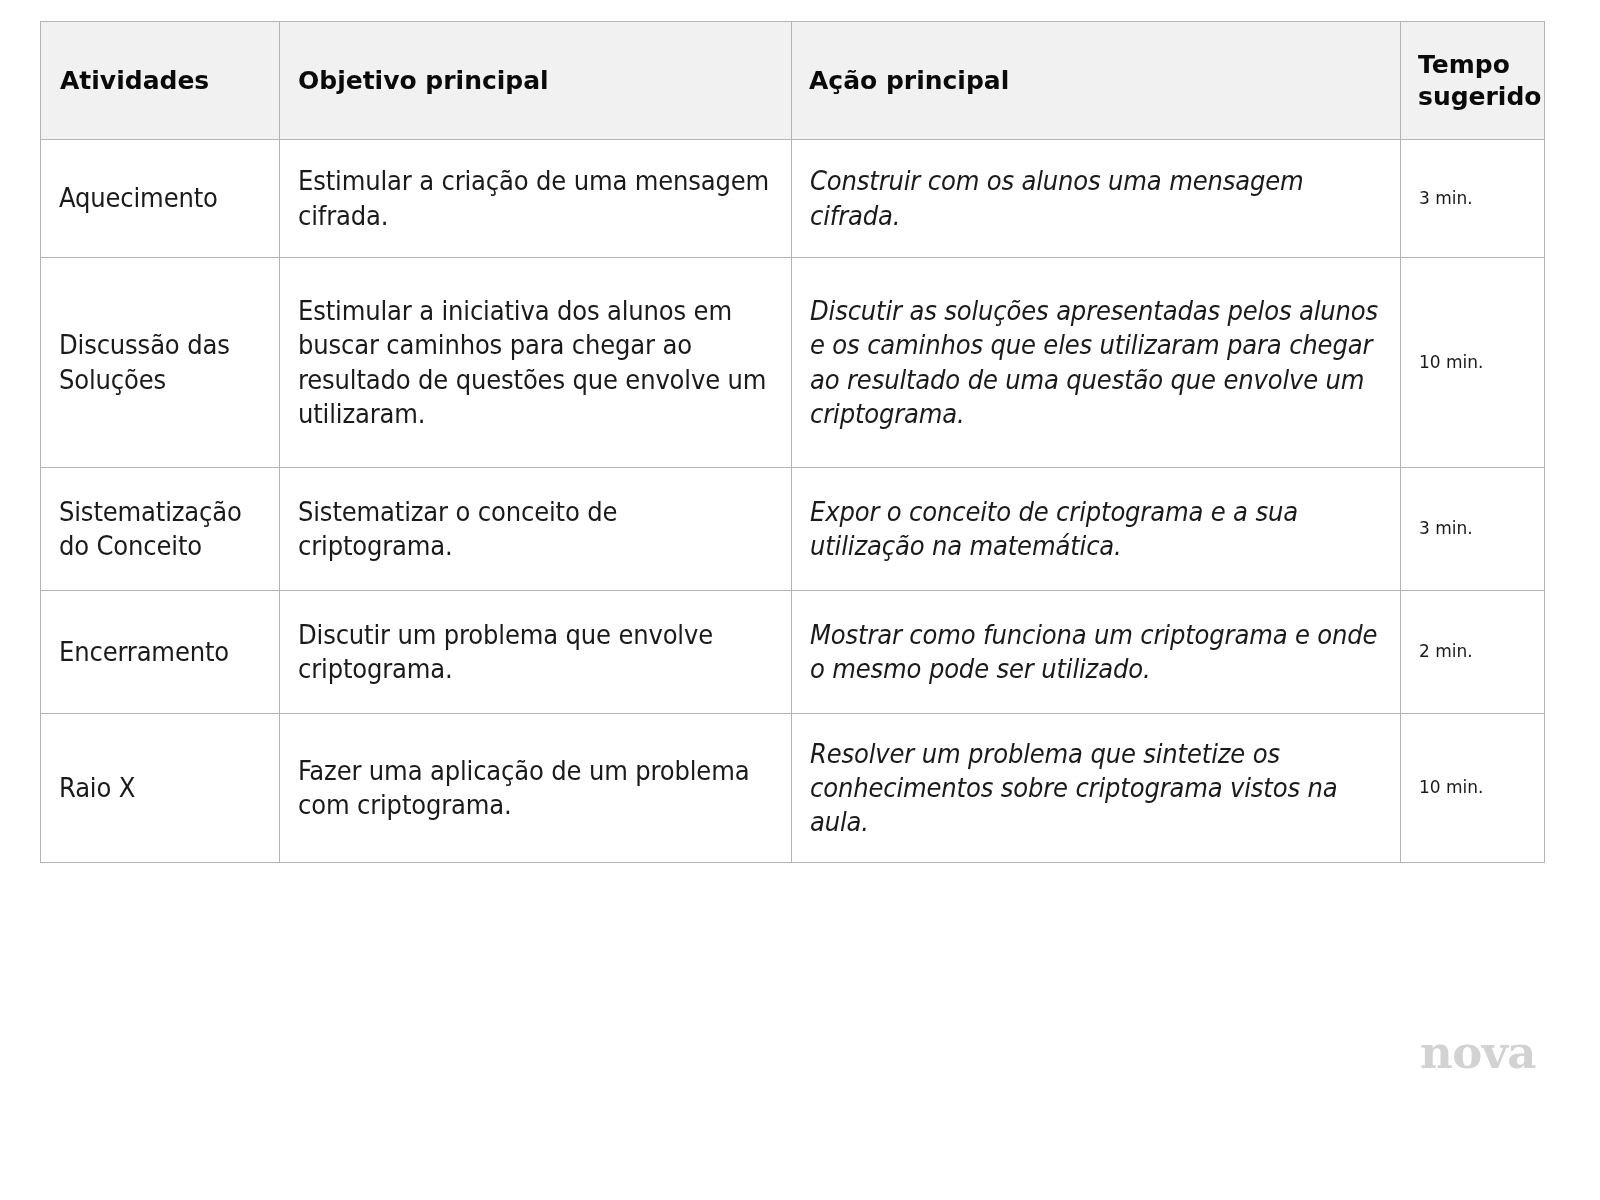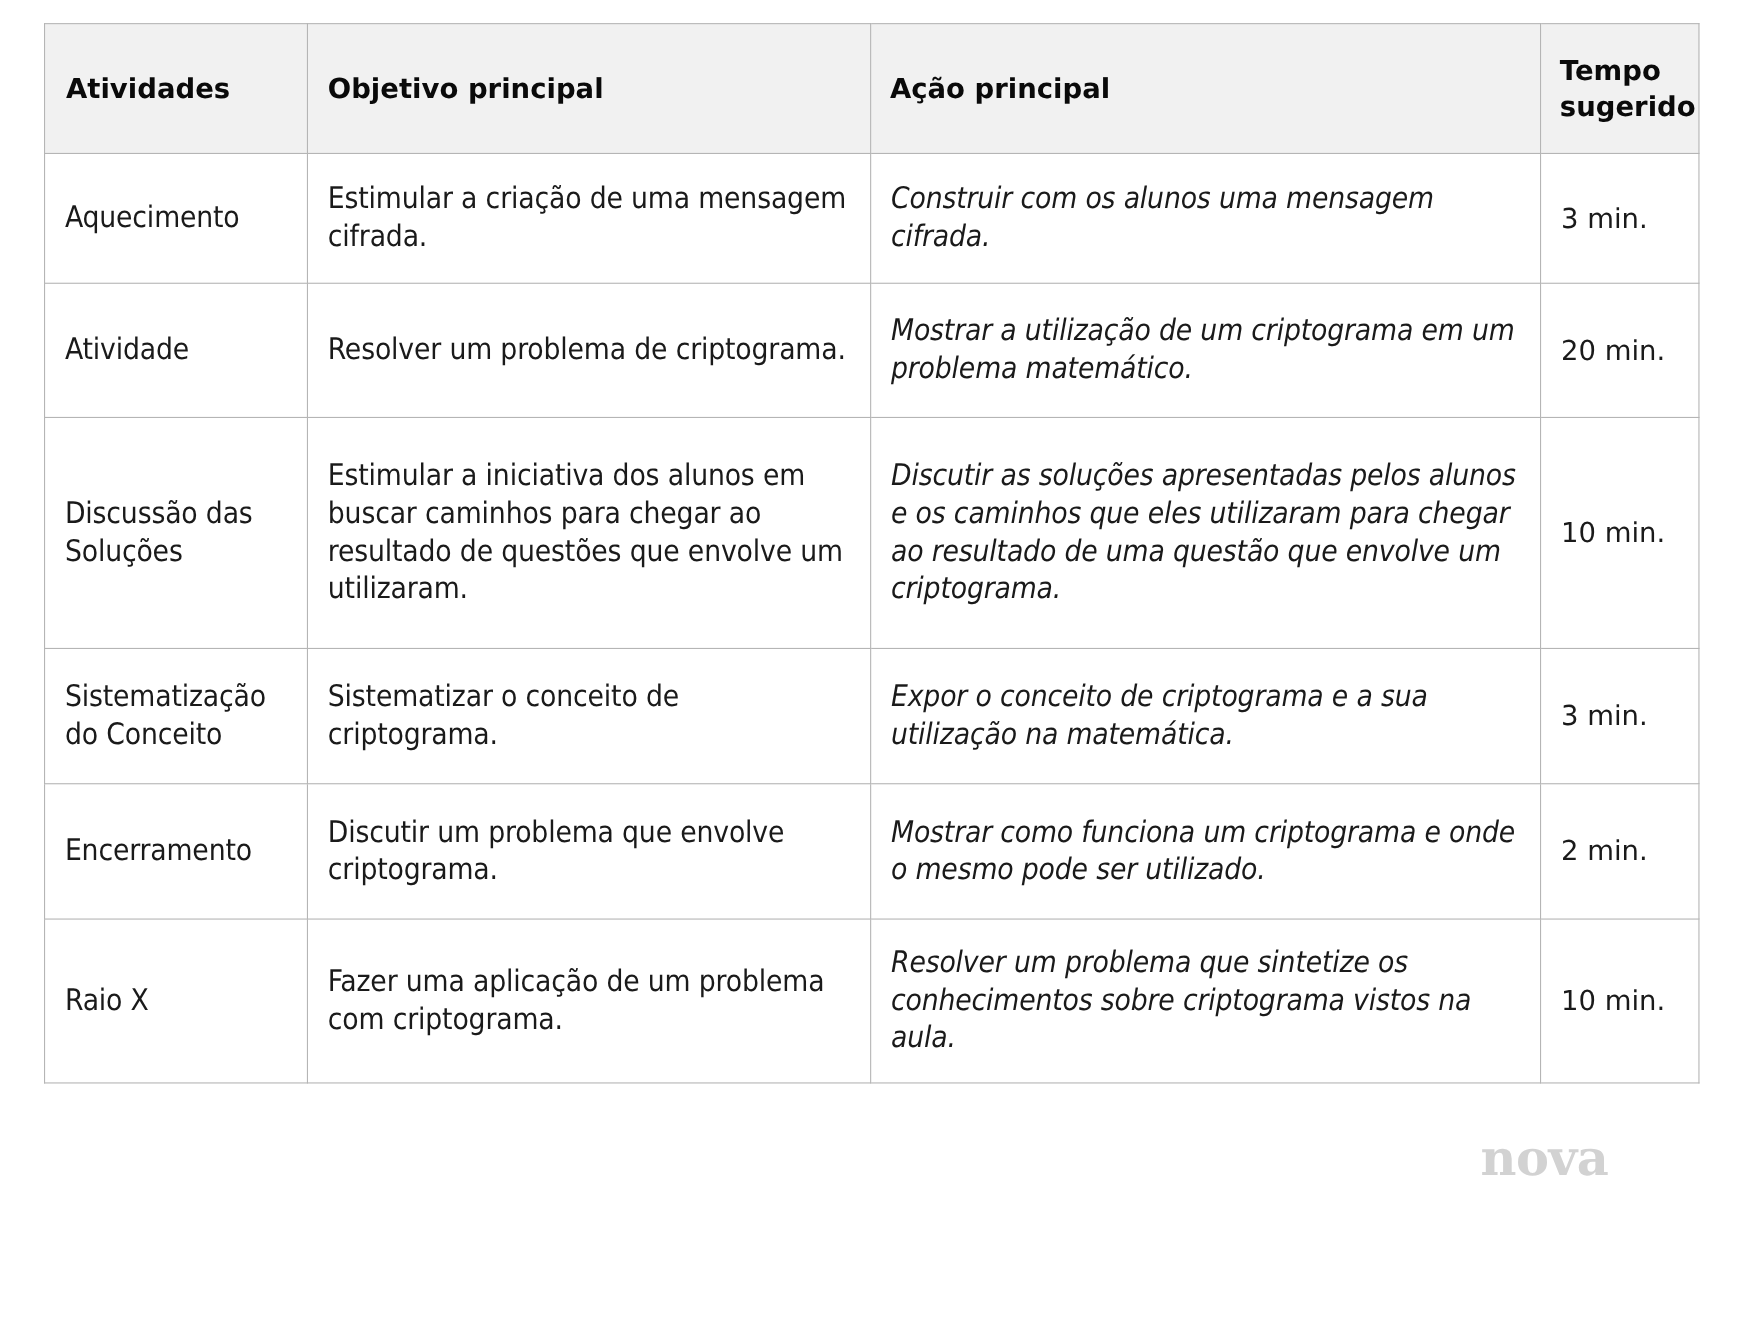--- a/index.html
+++ b/index.html
@@ -86,39 +86,39 @@
     letter-spacing: -0.15px;
   }
 
   td.cell-atividade { padding-left: 19px; padding-right: 10px; }
   td.cell-objetivo  { padding-left: 17px; padding-right: 12px; }
   td.cell-acao      { padding-left: 17px; padding-right: 12px; font-style: italic; }
 
   
   td.cell-tempo {
     font-family: "DejaVu Sans", sans-serif;
-    font-size: 25px;
+    font-size: 17px;
     padding-left: 17px;
     white-space: nowrap;
   }
 
   
   tr.row-h-118 td { height: 118px; }
   tr.row-h-122 td { height: 122px; }
   tr.row-h-210 td { height: 210px; }
   tr.row-h-123 td { height: 123px; }
   tr.row-h-149 td { height: 149px; }
 
   
   .brand-logo {
     position: absolute;
     right: 75px;
     top: 1032px;
     width: 190px;
-    text-align: left;
+    text-align: right;
     font-family: "DejaVu Serif", serif;
     font-weight: bold;
     font-size: 45px;
     line-height: 0.94;
     color: #d2d2d2;
     letter-spacing: -0.5px;
     user-select: none;
   }
   .brand-logo .logo-line { display: block; }
 </style>
@@ -150,26 +150,20 @@
 
       <tbody>
 
         <tr class="row-h-118">
           <td class="cell-atividade">Aquecimento</td>
           <td class="cell-objetivo">Estimular a criação de uma mensagem cifrada.</td>
           <td class="cell-acao">Construir com os alunos uma mensagem cifrada.</td>
           <td class="cell-tempo">3 min.</td>
         </tr>
 
-        <tr class="row-h-122">
-          <td class="cell-atividade">Atividade</td>
-          <td class="cell-objetivo">Resolver um problema de criptograma.</td>
-          <td class="cell-acao">Mostrar a utilização de um criptograma em um problema matemático.</td>
-          <td class="cell-tempo">20 min.</td>
-        </tr>
 
         <tr class="row-h-210">
           <td class="cell-atividade">Discussão das Soluções</td>
           <td class="cell-objetivo">Estimular a iniciativa dos alunos em buscar caminhos para chegar ao resultado de questões que envolve um utilizaram.</td>
           <td class="cell-acao">Discutir as soluções apresentadas pelos alunos e os caminhos que eles utilizaram para chegar ao resultado de uma questão que envolve um criptograma.</td>
           <td class="cell-tempo">10 min.</td>
         </tr>
 
         <tr class="row-h-123">
           <td class="cell-atividade">Sistematização do Conceito</td>

